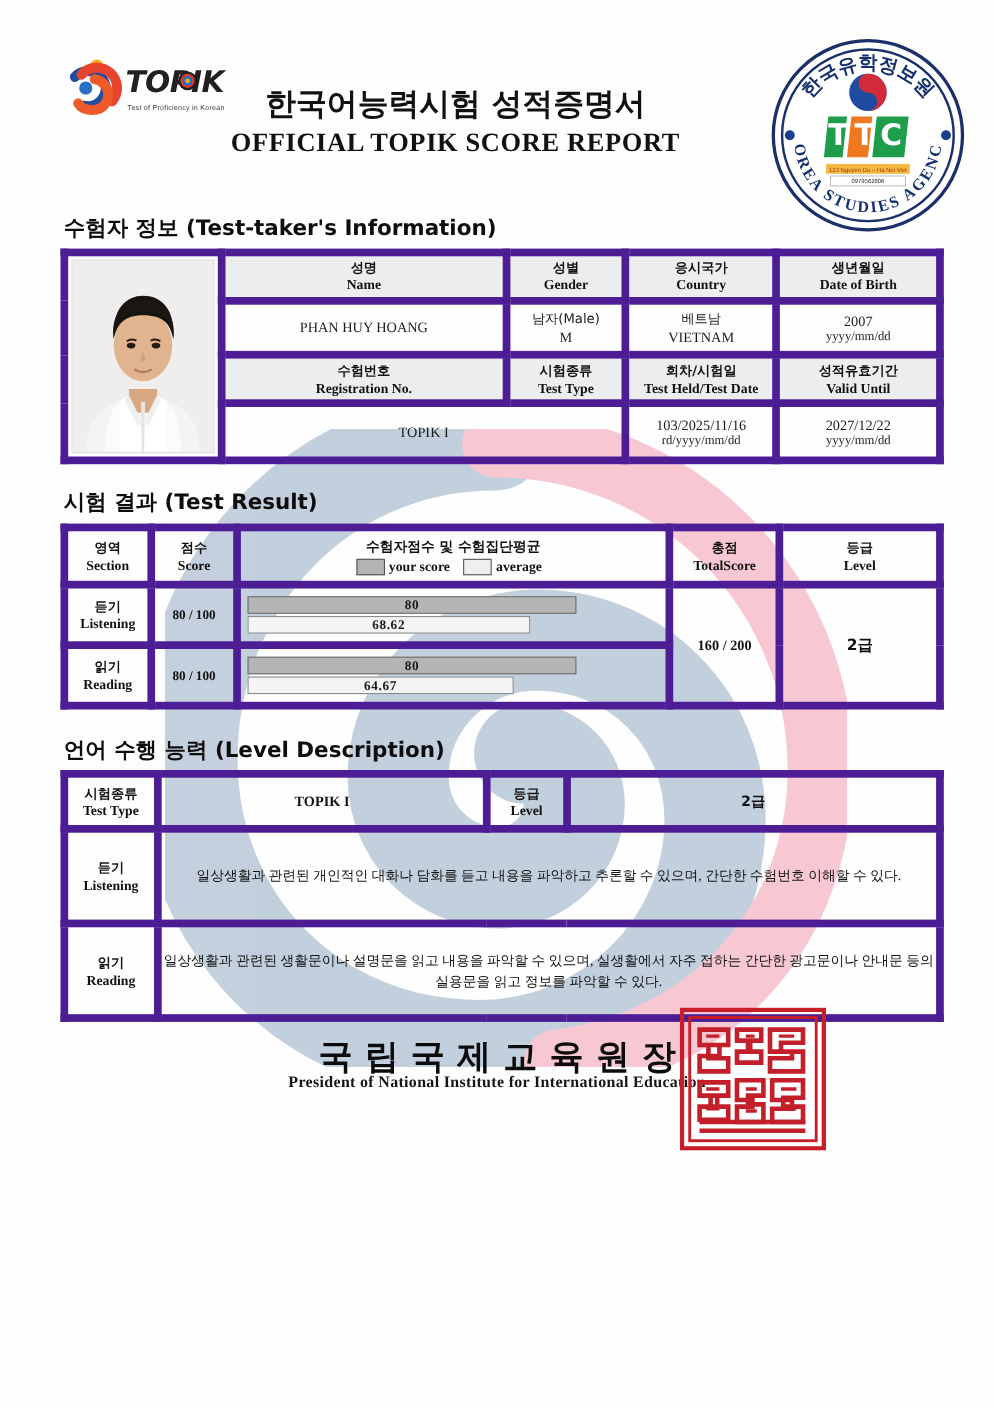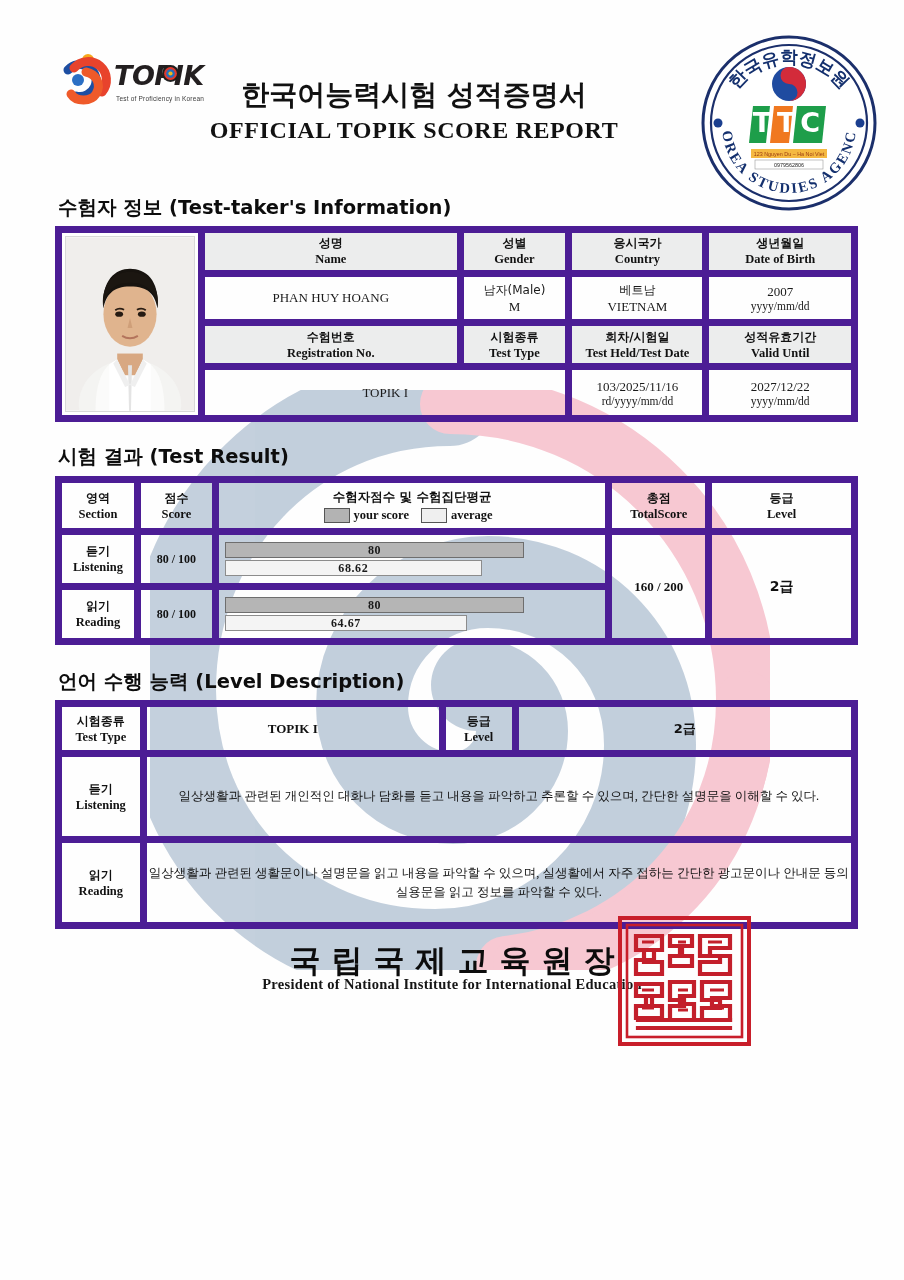--- a/index.html
+++ b/index.html
@@ -449,21 +449,21 @@
       </td>
       <td style="width:343px">
         <div class="ko" style="font-size:13px">2급</div>
       </td>
     </tr>
     <tr>
       <td style="height:86px">
         <div class="ko">듣기</div>
         <div class="en">Listening</div>
       </td>
-      <td colspan="3" class="desc">일상생활과 관련된 개인적인 대화나 담화를 듣고 내용을 파악하고 추론할 수 있으며, 간단한 설명문을 이해할 수 있다.</td>
+      <td colspan="3" class="desc">일상생활과 관련된 개인적인 대화나 담화를 듣고 내용을 파악하고 추론할 수 있으며, 간단한 수험번호 이해할 수 있다.</td>
     </tr>
     <tr>
       <td style="height:86px">
         <div class="ko">읽기</div>
         <div class="en">Reading</div>
       </td>
       <td colspan="3" class="desc">일상생활과 관련된 생활문이나 설명문을 읽고 내용을 파악할 수 있으며, 실생활에서 자주 접하는 간단한 광고문이나 안내문 등의 실용문을 읽고 정보를 파악할 수 있다.</td>
     </tr>
   </tbody>
     </table>

